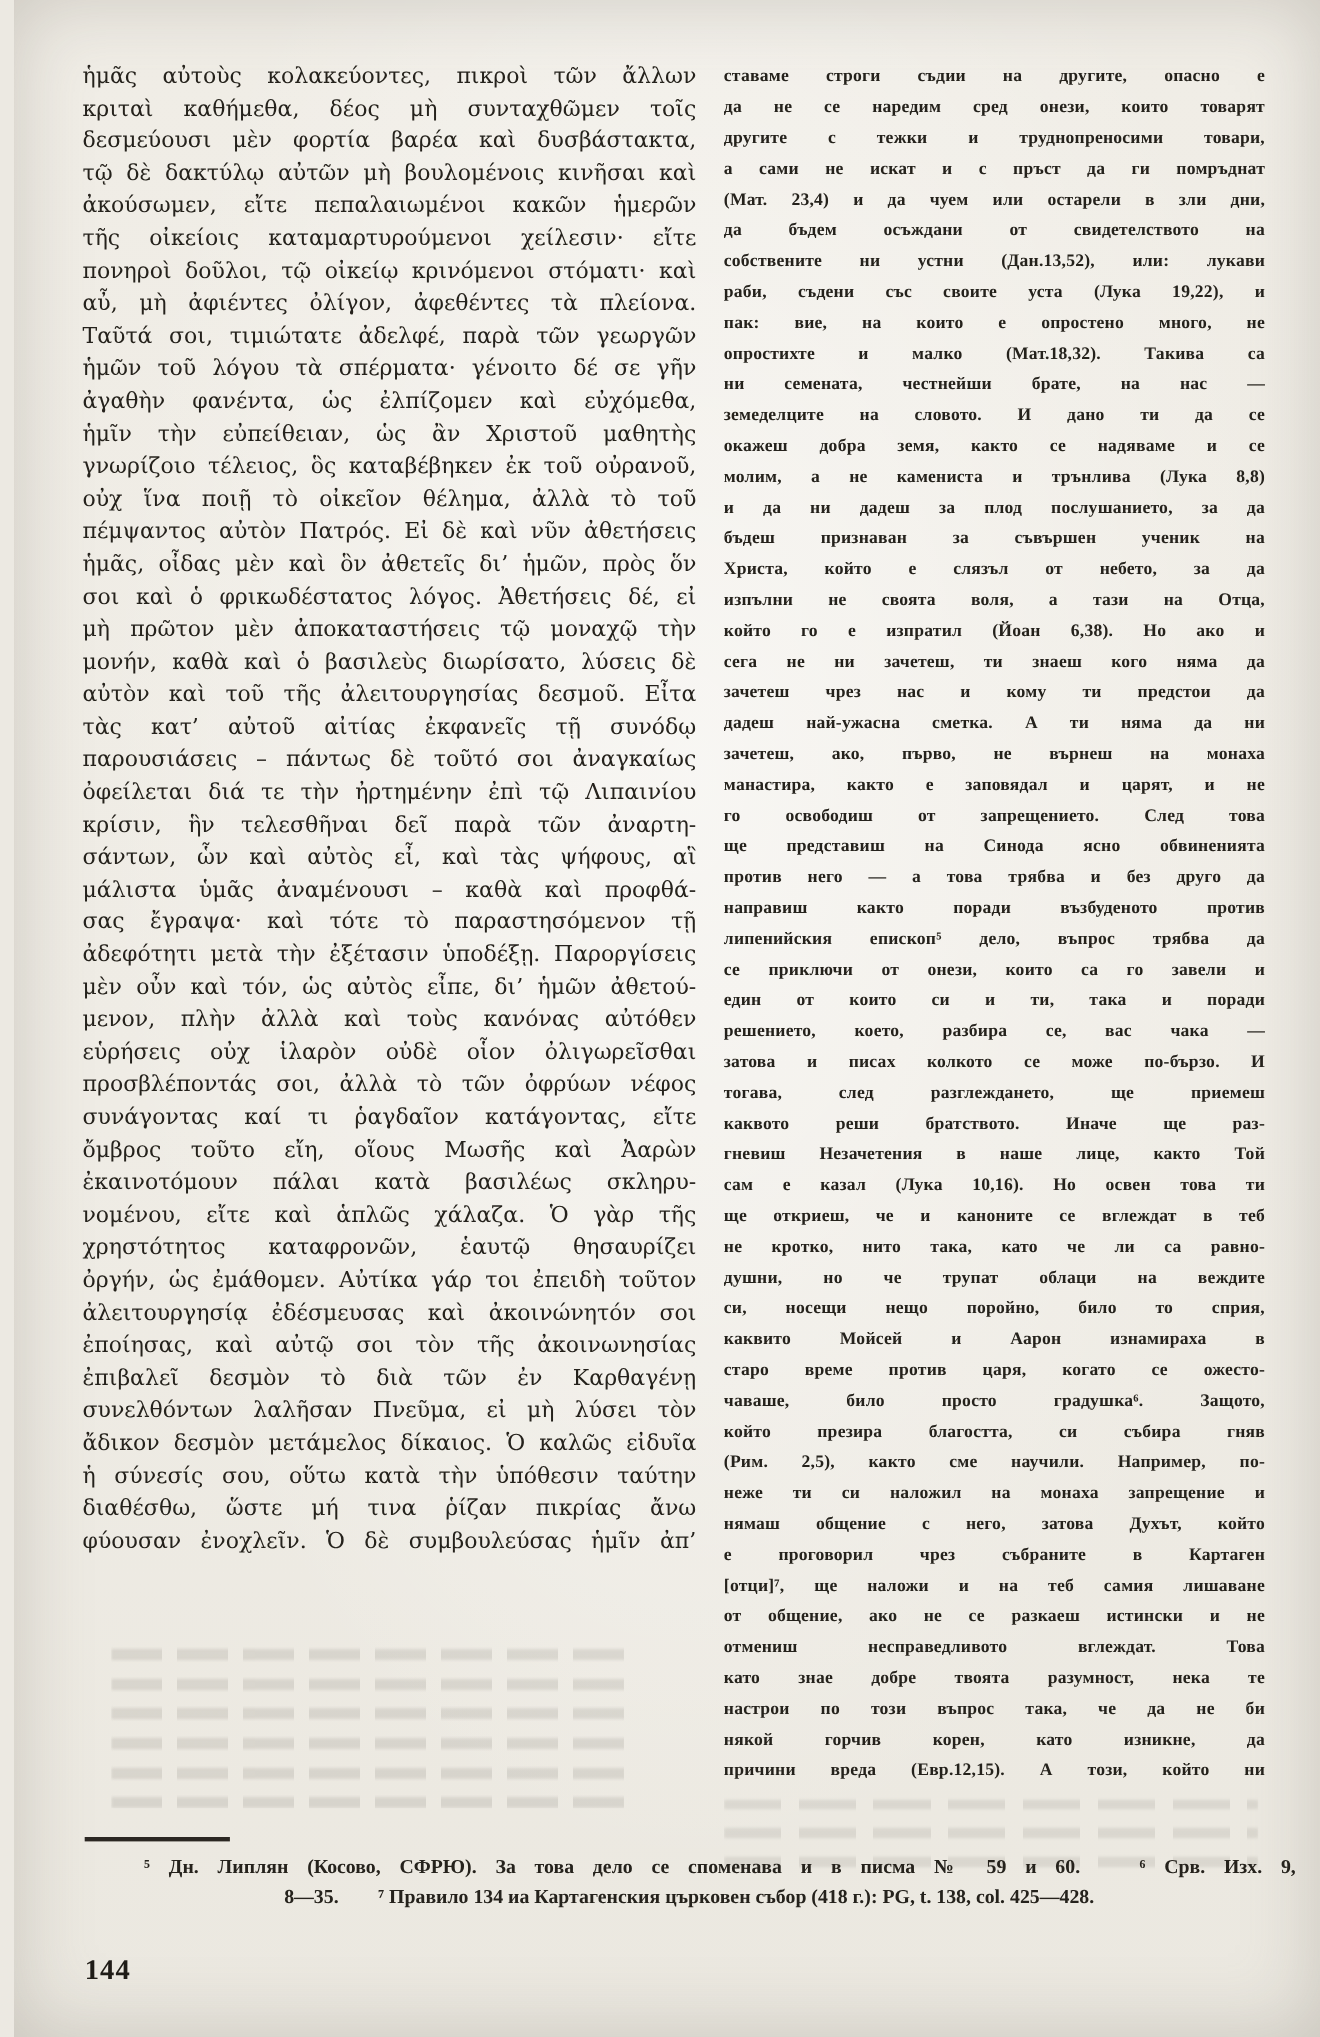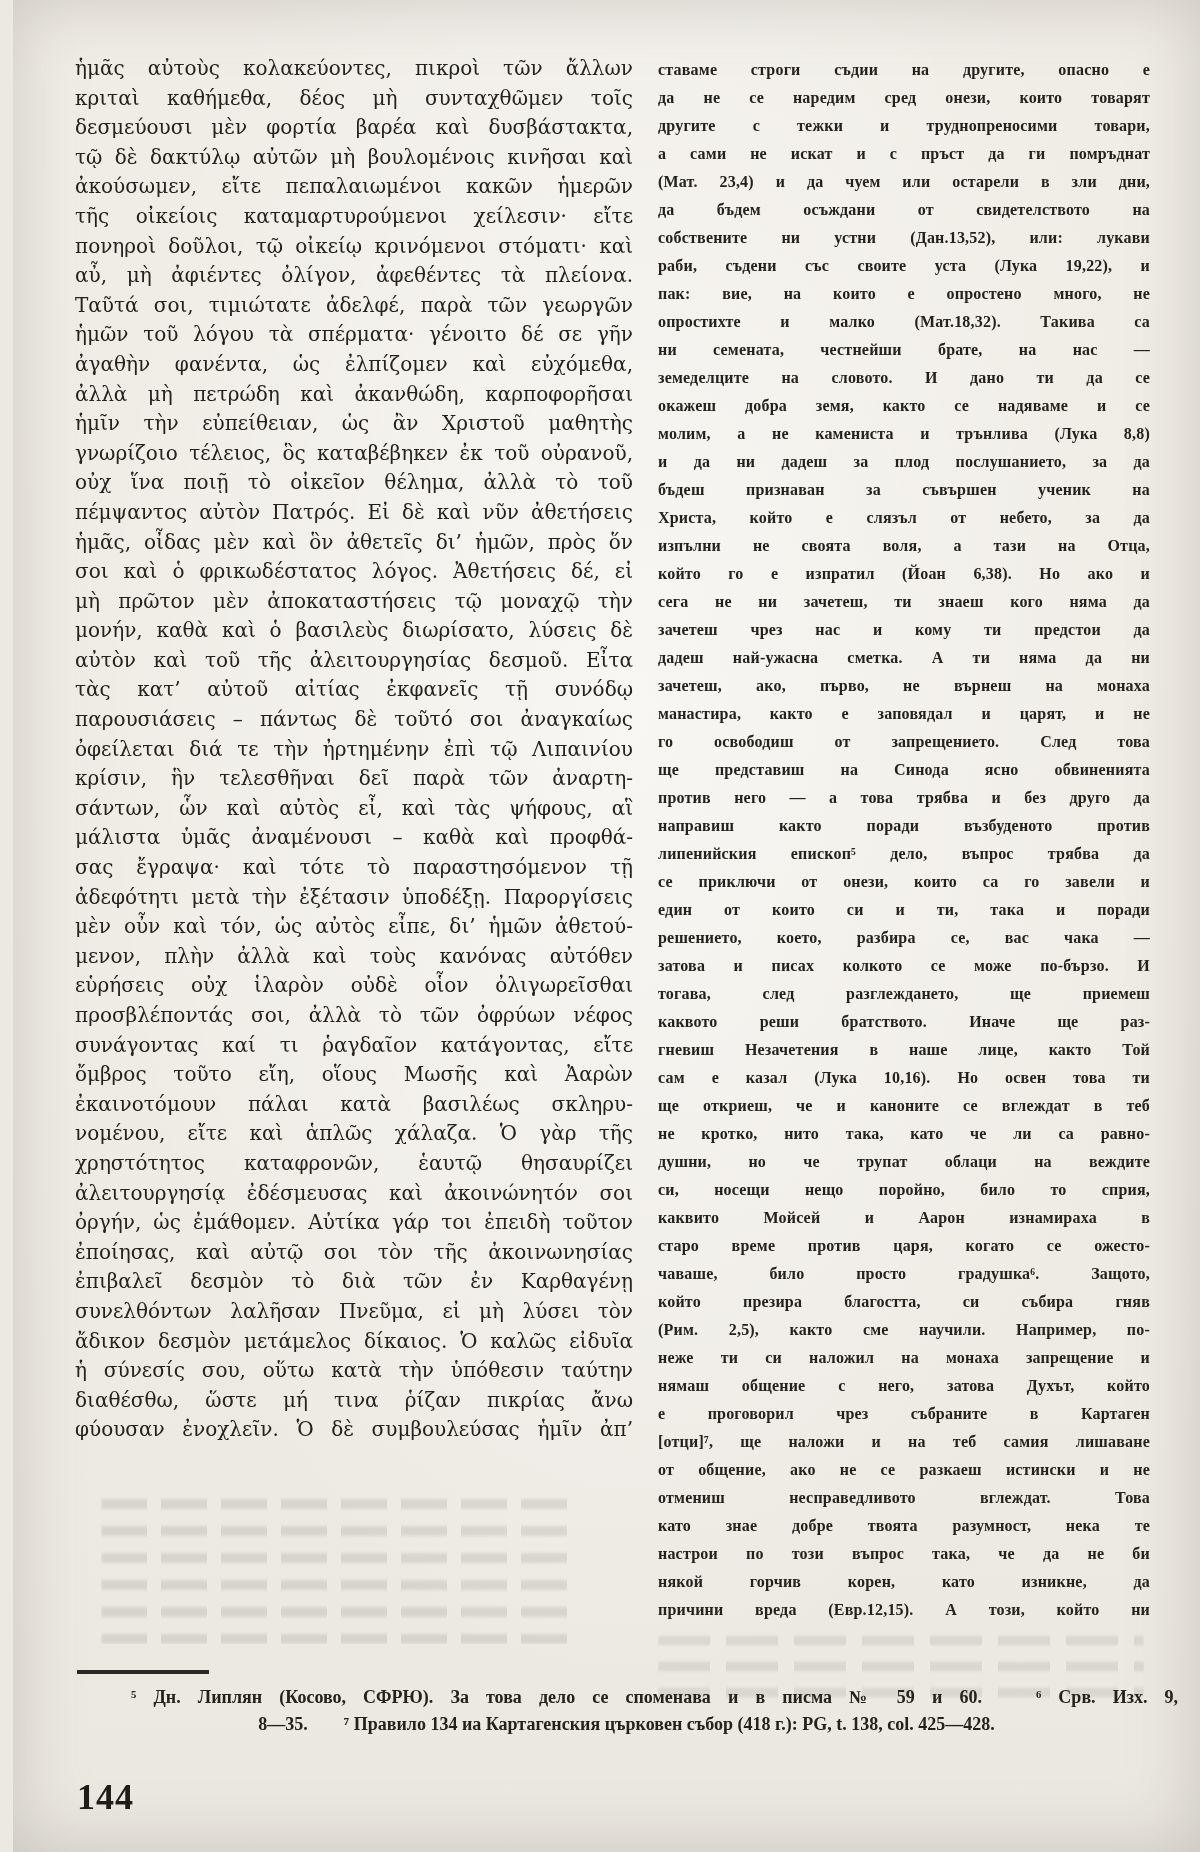--- a/index.html
+++ b/index.html
@@ -63,42 +63,41 @@
     color:#25221c;
     font-family:"Liberation Serif","DejaVu Serif",serif;
     font-weight:600;
     font-size:18px;line-height:27px;
   }
   .fnline-1{text-indent:56px;text-align:justify;text-align-last:justify;}
   .fnline-2{text-align:center;}
   .pagenum{
     position:absolute;left:64px;top:1776px;
     font-family:"Liberation Serif","DejaVu Serif",serif;
-    font-weight:700;font-size:36px;letter-spacing:1px;
+    font-weight:700;font-size:26px;letter-spacing:1px;
     color:#1f1c17;
   }
 </style>
 </head>
 <body>
 
 <div class="page">
 
   <div class="col col-greek">
       <div class="tline">ἡμᾶς αὐτοὺς κολακεύοντες, πικροὶ τῶν ἄλλων</div>
       <div class="tline">κριταὶ καθήμεθα, δέος μὴ συνταχθῶμεν τοῖς</div>
       <div class="tline">δεσμεύουσι μὲν φορτία βαρέα καὶ δυσβάστακτα,</div>
       <div class="tline">τῷ δὲ δακτύλῳ αὐτῶν μὴ βουλομένοις κινῆσαι καὶ</div>
       <div class="tline">ἀκούσωμεν, εἴτε πεπαλαιωμένοι κακῶν ἡμερῶν</div>
       <div class="tline">τῆς οἰκείοις καταμαρτυρούμενοι χείλεσιν· εἴτε</div>
       <div class="tline">πονηροὶ δοῦλοι, τῷ οἰκείῳ κρινόμενοι στόματι· καὶ</div>
       <div class="tline">αὖ, μὴ ἀφιέντες ὀλίγον, ἀφεθέντες τὰ πλείονα.</div>
       <div class="tline">Ταῦτά σοι, τιμιώτατε ἀδελφέ, παρὰ τῶν γεωργῶν</div>
       <div class="tline">ἡμῶν τοῦ λόγου τὰ σπέρματα· γένοιτο δέ σε γῆν</div>
       <div class="tline">ἀγαθὴν φανέντα, ὡς ἐλπίζομεν καὶ εὐχόμεθα,</div>
-      <div class="tline">ἀλλὰ μὴ πετρώδη καὶ ἀκανθώδη, καρποφορῆσαι</div>
       <div class="tline">ἡμῖν τὴν εὐπείθειαν, ὡς ἂν Χριστοῦ μαθητὴς</div>
       <div class="tline">γνωρίζοιο τέλειος, ὃς καταβέβηκεν ἐκ τοῦ οὐρανοῦ,</div>
       <div class="tline">οὐχ ἵνα ποιῇ τὸ οἰκεῖον θέλημα, ἀλλὰ τὸ τοῦ</div>
       <div class="tline">πέμψαντος αὐτὸν Πατρός. Εἰ δὲ καὶ νῦν ἀθετήσεις</div>
       <div class="tline">ἡμᾶς, οἶδας μὲν καὶ ὃν ἀθετεῖς δι’ ἡμῶν, πρὸς ὅν</div>
       <div class="tline">σοι καὶ ὁ φρικωδέστατος λόγος. Ἀθετήσεις δέ, εἰ</div>
       <div class="tline">μὴ πρῶτον μὲν ἀποκαταστήσεις τῷ μοναχῷ τὴν</div>
       <div class="tline">μονήν, καθὰ καὶ ὁ βασιλεὺς διωρίσατο, λύσεις δὲ</div>
       <div class="tline">αὐτὸν καὶ τοῦ τῆς ἀλειτουργησίας δεσμοῦ. Εἶτα</div>
       <div class="tline">τὰς κατ’ αὐτοῦ αἰτίας ἐκφανεῖς τῇ συνόδῳ</div>
@@ -111,22 +110,22 @@
       <div class="tline">ἀδεφότητι μετὰ τὴν ἐξέτασιν ὑποδέξῃ. Παροργίσεις</div>
       <div class="tline">μὲν οὖν καὶ τόν, ὡς αὐτὸς εἶπε, δι’ ἡμῶν ἀθετού-</div>
       <div class="tline">μενον, πλὴν ἀλλὰ καὶ τοὺς κανόνας αὐτόθεν</div>
       <div class="tline">εὑρήσεις οὐχ ἱλαρὸν οὐδὲ οἷον ὀλιγωρεῖσθαι</div>
       <div class="tline">προσβλέποντάς σοι, ἀλλὰ τὸ τῶν ὀφρύων νέφος</div>
       <div class="tline">συνάγοντας καί τι ῥαγδαῖον κατάγοντας, εἴτε</div>
       <div class="tline">ὄμβρος τοῦτο εἴη, οἵους Μωσῆς καὶ Ἀαρὼν</div>
       <div class="tline">ἐκαινοτόμουν πάλαι κατὰ βασιλέως σκληρυ-</div>
       <div class="tline">νομένου, εἴτε καὶ ἁπλῶς χάλαζα. Ὁ γὰρ τῆς</div>
       <div class="tline">χρηστότητος καταφρονῶν, ἑαυτῷ θησαυρίζει</div>
+      <div class="tline">ὀργήν, ὡς ἐμάθομεν. Αὐτίκα γάρ τοι ἐπειδὴ τοῦτον</div>
       <div class="tline">ἀλειτουργησίᾳ ἐδέσμευσας καὶ ἀκοινώνητόν σοι</div>
-      <div class="tline">ὀργήν, ὡς ἐμάθομεν. Αὐτίκα γάρ τοι ἐπειδὴ τοῦτον</div>
       <div class="tline">ἐποίησας, καὶ αὐτῷ σοι τὸν τῆς ἀκοινωνησίας</div>
       <div class="tline">ἐπιβαλεῖ δεσμὸν τὸ διὰ τῶν ἐν Καρθαγένῃ</div>
       <div class="tline">συνελθόντων λαλῆσαν Πνεῦμα, εἰ μὴ λύσει τὸν</div>
       <div class="tline">ἄδικον δεσμὸν μετάμελος δίκαιος. Ὁ καλῶς εἰδυῖα</div>
       <div class="tline">ἡ σύνεσίς σου, οὕτω κατὰ τὴν ὑπόθεσιν ταύτην</div>
       <div class="tline">διαθέσθω, ὥστε μή τινα ῥίζαν πικρίας ἄνω</div>
       <div class="tline">φύουσαν ἐνοχλεῖν. Ὁ δὲ συμβουλεύσας ἡμῖν ἀπ’</div>
     </div>
 
   <div class="col col-bulg">

